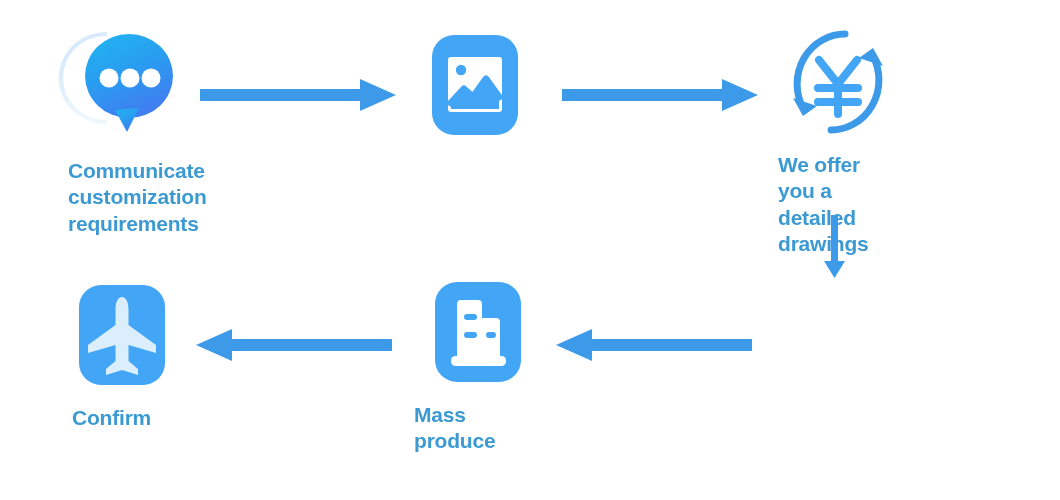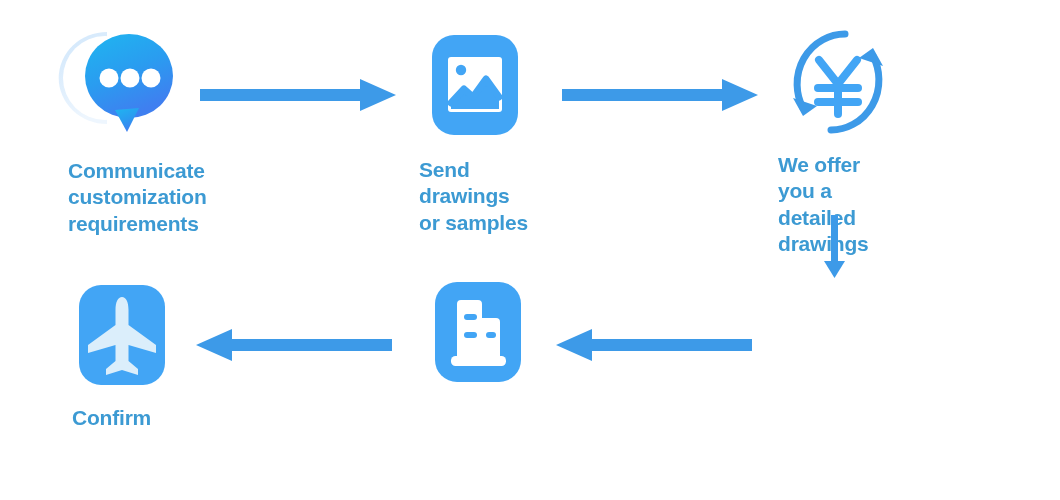--- a/index.html
+++ b/index.html
@@ -82,22 +82,20 @@
   <div class="step" id="step-2">
     <div class="icon-wrap">
       <svg width="120" height="116" viewBox="0 0 120 116">
         <rect x="17" y="8" width="86" height="100" rx="22" fill="#42a5f5"></rect>
         <rect x="33" y="30" width="54" height="55" rx="3" fill="#ffffff"></rect>
         <circle cx="46" cy="43" r="5.2" fill="#42a5f5"></circle>
         <path d="M36 76 L49 62 L58 70 L71 52 L84 70 L84 82 L36 82 Z" fill="#42a5f5"></path>
         <path d="M36 76 L49 62 L58 70 L71 52 L84 70" stroke="#42a5f5" stroke-width="7" stroke-linecap="round" stroke-linejoin="round" fill="none"></path>
       </svg>
     </div>
-    <div class="label">Send drawings
-or samples</div>
   </div>
 
   <div class="step" id="step-3">
     <div class="icon-wrap">
       <svg width="130" height="120" viewBox="0 0 130 120">
 
         <path d="M72 12 A48 50 0 0 0 30 86" stroke="#3d9ae8" stroke-width="7" fill="none" stroke-linecap="round"></path>
         <path d="M20 76 L30 94 L44 84 Z" fill="#3d9ae8"></path>
 
         <path d="M58 108 A48 50 0 0 0 100 34" stroke="#3d9ae8" stroke-width="7" fill="none" stroke-linecap="round"></path>
@@ -121,20 +119,21 @@
     <div class="icon-wrap">
       <svg width="120" height="116" viewBox="0 0 120 116">
         <rect x="17" y="8" width="86" height="100" rx="22" fill="#42a5f5"></rect>
         <path d="M39 30 A4 4 0 0 1 43 26 L60 26 A4 4 0 0 1 64 30 L64 44 L78 44 A4 4 0 0 1 82 48 L82 86 L39 86 Z" fill="#ffffff"></path>
         <rect x="33" y="82" width="55" height="10" rx="4.5" fill="#ffffff"></rect>
         <rect x="46" y="40" width="13" height="6" rx="3" fill="#42a5f5"></rect>
         <rect x="46" y="58" width="13" height="6" rx="3" fill="#42a5f5"></rect>
         <rect x="68" y="58" width="10" height="6" rx="3" fill="#42a5f5"></rect>
       </svg>
     </div>
+    <div class="label">Mass produce</div>
   </div>
 
   <div class="step" id="step-6">
     <div class="icon-wrap">
       <svg width="120" height="116" viewBox="0 0 120 116">
         <rect x="17" y="8" width="86" height="100" rx="22" fill="#42a5f5"></rect>
         <g fill="#dbeefb">
           <path d="M60 20 C64 20 66.5 25 66.5 33 L66.5 48 L94 68 L94 76 L66.5 68 L66.5 84 L76 92 L76 98 L60 93
                    L44 98 L44 92 L53.5 84 L53.5 68 L26 76 L26 68 L53.5 48 L53.5 33 C53.5 25 56 20 60 20 Z"></path>
         </g>

